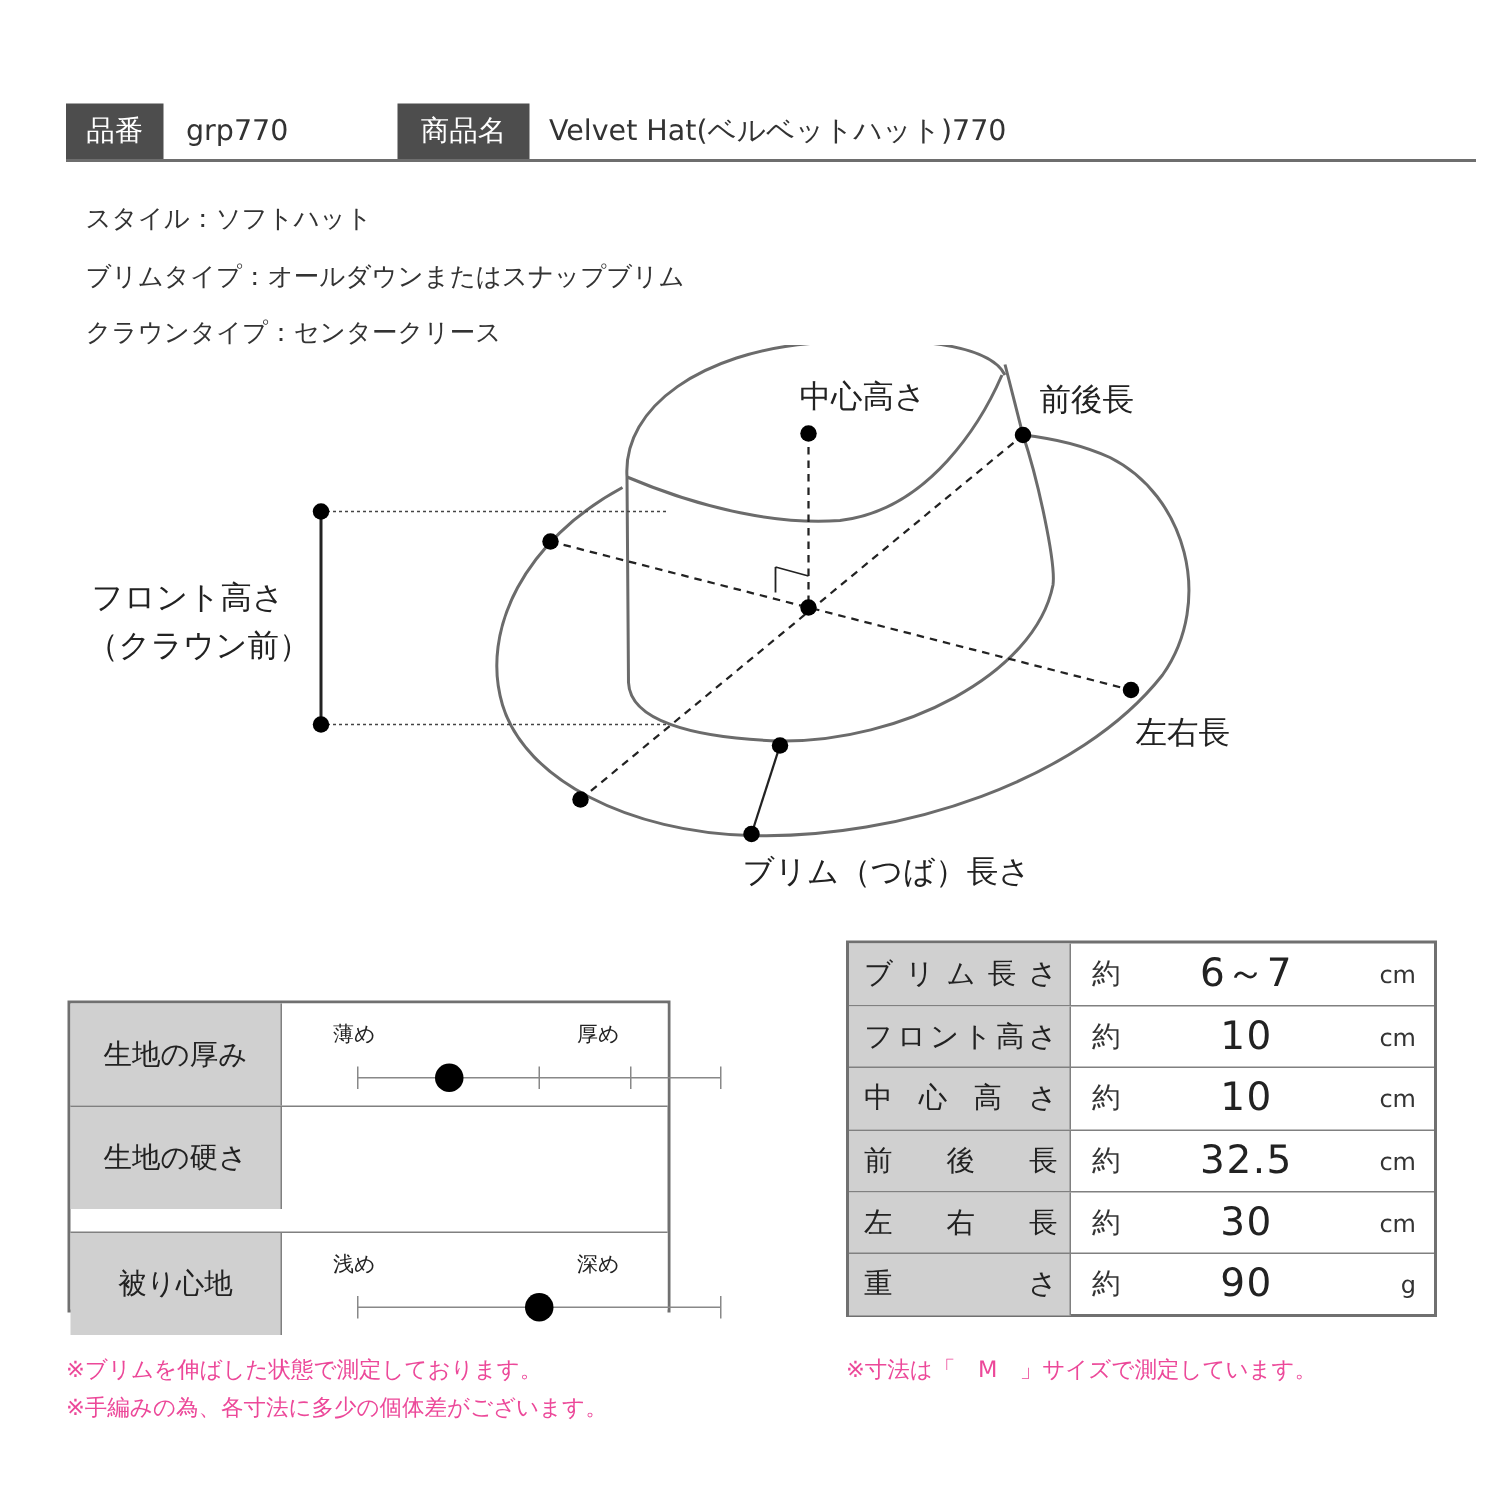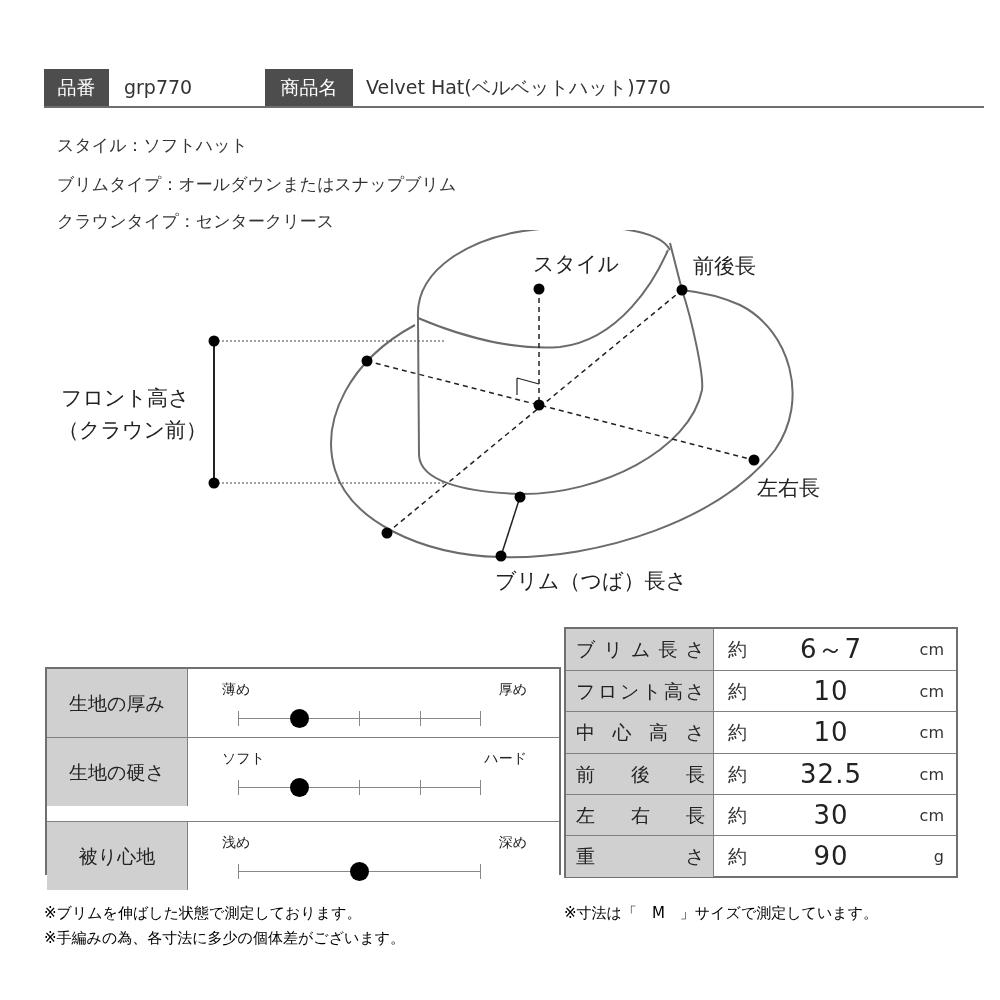--- a/index.html
+++ b/index.html
@@ -17,21 +17,21 @@
   #lbl-name { left: 221px; width: 88px; }
   #val-name { left: 322px; }
 
   .spec { position: absolute; left: 57px; font-size: 17px; color: #333; }
 
   
   #diagram { position: absolute; left: 0; top: 230px; width: 1000px; height: 380px; }
   .dlabel { position: absolute; font-size: 21px; color: #222; line-height: 1.2; white-space: nowrap; }
 
   
-  .ltable { position: absolute; left: 45px; top: 667px; width: 516px; height: 208px;
+  .ltable { position: absolute; left: 45px; top: 667px; width: 402px; height: 208px;
             border: 2px solid #707070; box-sizing: border-box; }
   .lrow { position: absolute; left: 0; right: 0; height: 68px; border-top: 1px solid #808080; }
   .lrow:first-child { border-top: none; }
   .lcell-h { position: absolute; left: 0; top: 0; bottom: 0; width: 140px; background: #d0d0d0;
              border-right: 1px solid #808080; font-size: 19px; text-align: center; line-height: 68px; color: #222; }
   .lcell-s { position: absolute; left: 141px; right: 0; top: 0; bottom: 0; background: #fff; }
   .sl-left, .sl-right { position: absolute; top: 12px; font-size: 14px; color: #222; }
   .sl-left { left: 34px; } .sl-right { right: 32px; }
   .sl-track { position: absolute; left: 50px; width: 242px; top: 49px; height: 1px; background: #888; }
   .sl-tick { position: absolute; top: -7px; width: 1px; height: 15px; background: #888; }
@@ -42,21 +42,21 @@
             border: 2px solid #707070; box-sizing: border-box; }
   .rrow { position: absolute; left: 0; right: 0; height: 41px; border-top: 1px solid #808080; }
   .rrow:first-child { border-top: none; }
   .rc-h { position: absolute; left: 0; top: 0; bottom: 0; width: 148px; background: #d0d0d0;
           border-right: 1px solid #808080; font-size: 19px; line-height: 41px; color: #222;
           display: flex; justify-content: space-between; padding: 0 8px 0 10px; box-sizing: border-box; }
   .rc-approx { position: absolute; left: 162px; top: 0; font-size: 19px; line-height: 41px; color: #333; }
   .rc-val { position: absolute; left: 210px; width: 110px; top: 0; text-align: center; font-size: 26px; line-height: 41px; color: #222; letter-spacing: 1px; }
   .rc-unit { position: absolute; right: 12px; top: 0; font-size: 16px; line-height: 41px; color: #333; }
 
-  .note { position: absolute; font-size: 15px; color: #000000; white-space: nowrap; }
+  .note { position: absolute; font-size: 15px; color: #ec4899; white-space: nowrap; }
 </style>
 </head>
 <body>
 
 <div class="hdr">
   <div class="hdr-line"></div>
   <div class="hdr-label" id="lbl-code">品番</div>
   <div class="hdr-value" id="val-code">grp770</div>
   <div class="hdr-label" id="lbl-name">商品名</div>
   <div class="hdr-value" id="val-name">Velvet Hat(ベルベットハット)770</div>
@@ -101,21 +101,21 @@
       <circle cx="367" cy="361" r="5.5"></circle>
       <circle cx="754" cy="460" r="5.5"></circle>
       <circle cx="387" cy="533" r="5.5"></circle>
       <circle cx="682" cy="290" r="5.5"></circle>
       <circle cx="539" cy="289" r="5.5"></circle>
       <circle cx="539" cy="405" r="5.5"></circle>
       <circle cx="520" cy="497" r="5.5"></circle>
       <circle cx="501" cy="556" r="5.5"></circle>
     </g>
   </svg>
-  <div class="dlabel" style="left:533px; top:22px">スタイル</div>
+  <div class="dlabel" style="left:533px; top:22px">中心高さ</div>
   <div class="dlabel" style="left:693px; top:24px">前後長</div>
   <div class="dlabel" style="left:61px; top:156px">フロント高さ</div>
   <div class="dlabel" style="left:58px; top:188px">（クラウン前）</div>
   <div class="dlabel" style="left:757px; top:246px">左右長</div>
   <div class="dlabel" style="left:495px; top:339px">ブリム（つば）長さ</div>
 </div>
 
 <div class="ltable" id="ltable">
     <div class="lrow" style="top: 0px;">
       <div class="lcell-h">生地の厚み</div>
@@ -127,32 +127,20 @@
           <div class="sl-tick" style="left: 60.5px;"></div>
           <div class="sl-tick" style="left: 121px;"></div>
           <div class="sl-tick" style="left: 181.5px;"></div>
           <div class="sl-tick" style="left: 242px;"></div>
           <div class="sl-dot" style="left: 60.5px;"></div>
         </div>
       </div>
     </div>
     <div class="lrow" style="top: 68px;">
       <div class="lcell-h">生地の硬さ</div>
-      <div class="lcell-s">
-        <span class="sl-left">ソフト</span>
-        <span class="sl-right">ハード</span>
-        <div class="sl-track">
-          <div class="sl-tick" style="left: 0px;"></div>
-          <div class="sl-tick" style="left: 60.5px;"></div>
-          <div class="sl-tick" style="left: 121px;"></div>
-          <div class="sl-tick" style="left: 181.5px;"></div>
-          <div class="sl-tick" style="left: 242px;"></div>
-          <div class="sl-dot" style="left: 60.5px;"></div>
-        </div>
-      </div>
     </div>
     <div class="lrow" style="top: 136px; margin-top: 16px;">
       <div class="lcell-h">被り心地</div>
       <div class="lcell-s">
         <span class="sl-left">浅め</span>
         <span class="sl-right">深め</span>
         <div class="sl-track">
           <div class="sl-tick" style="left: 0px;"></div>
           <div class="sl-tick" style="left: 242px;"></div>
           <div class="sl-dot" style="left: 121px;"></div>

